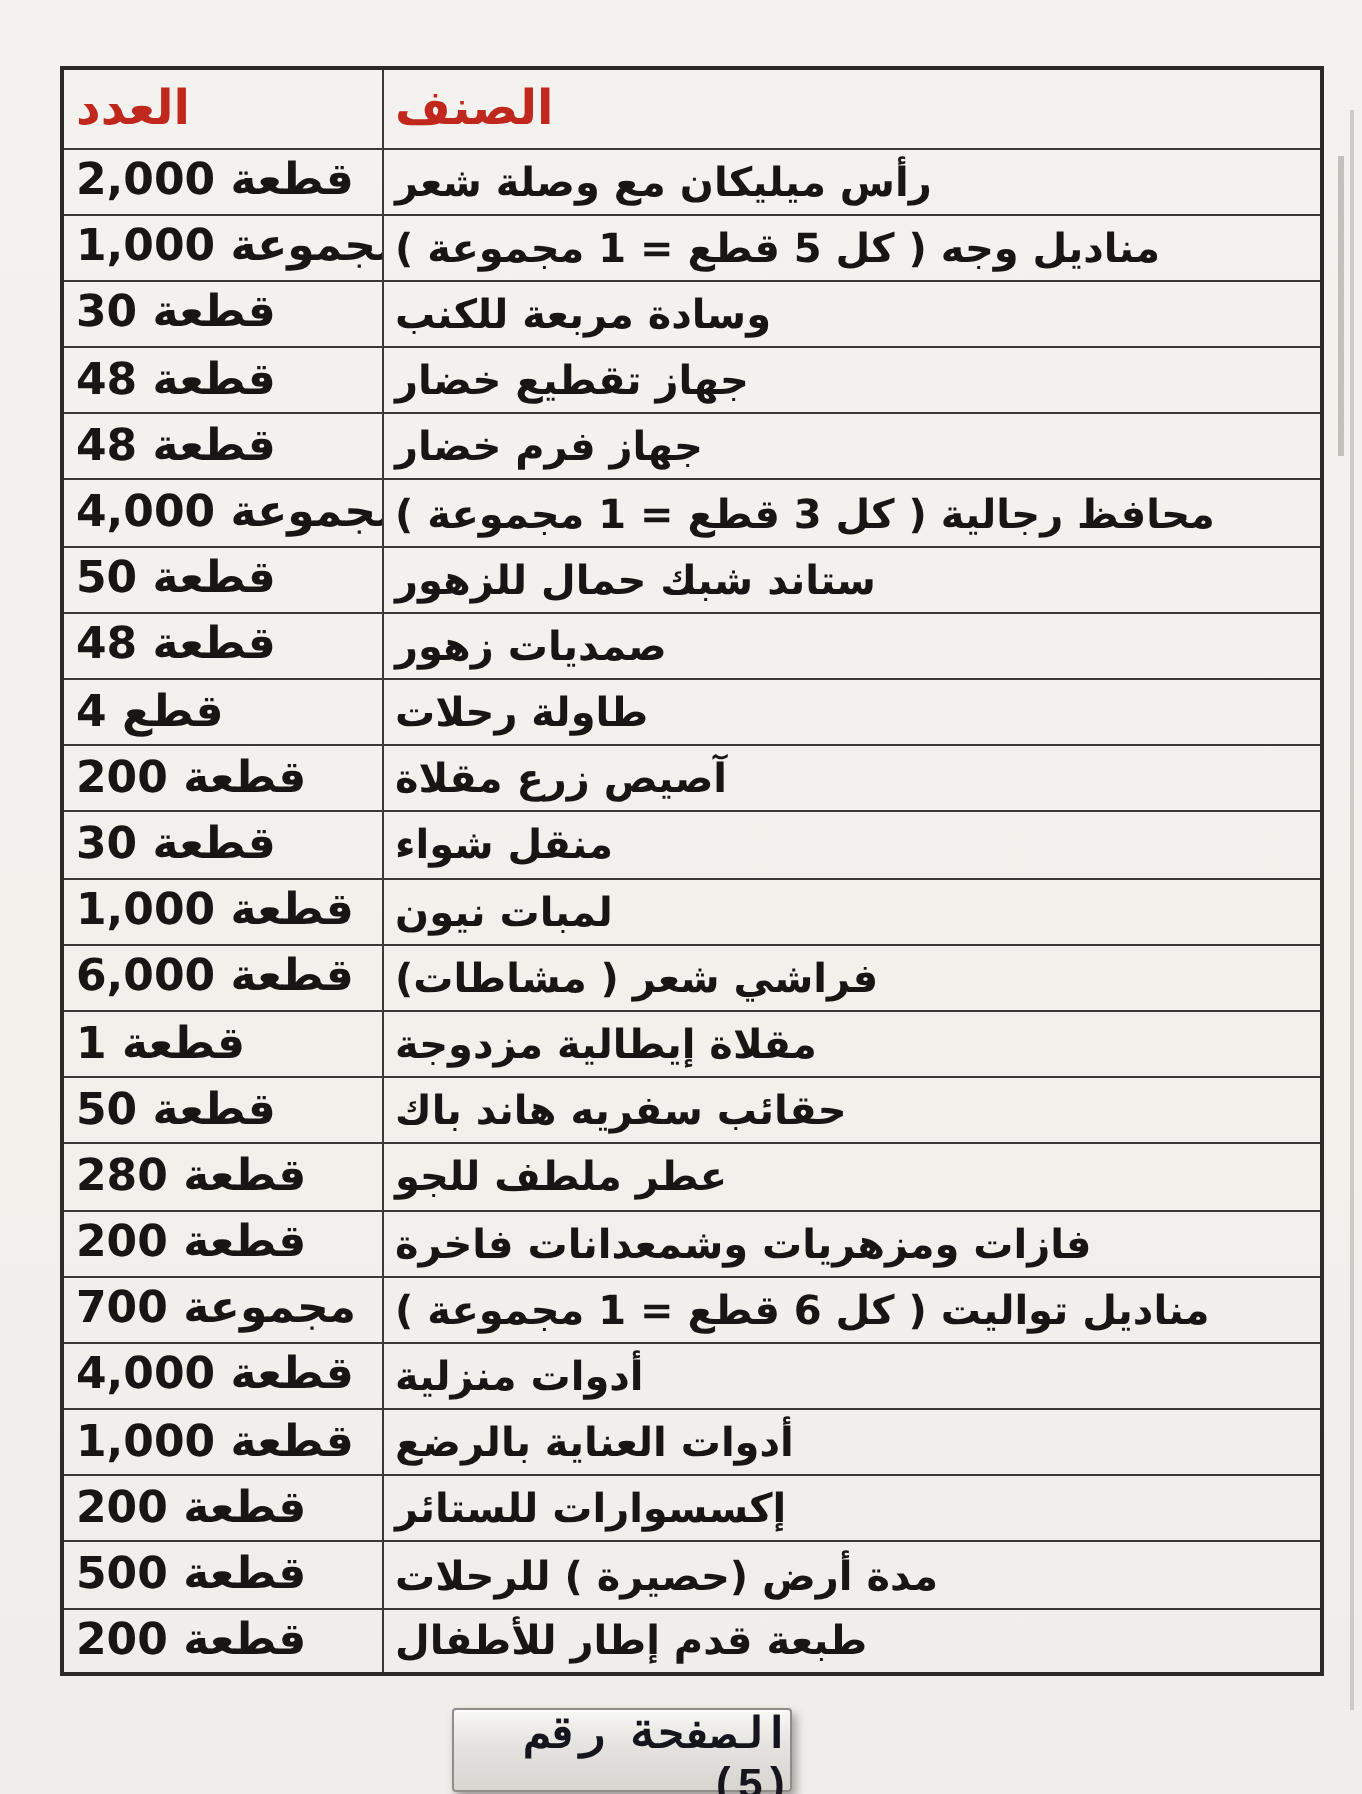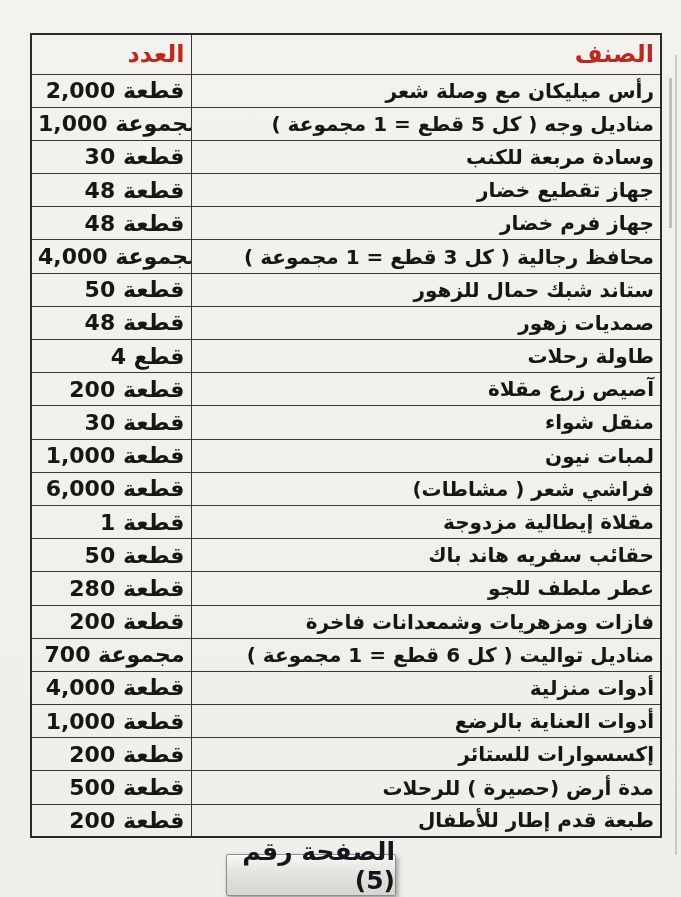--- a/index.html
+++ b/index.html
@@ -46,21 +46,21 @@
     border-collapse: collapse;
     table-layout: fixed;
     border: 2.5px solid #2b2a27;
     background: transparent;
   }
   table.inv th,
   table.inv td {
     border: 1.5px solid #3a3936;
     padding: 0 6px;
     vertical-align: middle;
-    text-align: right;
+    text-align: left;
     white-space: nowrap;
     overflow: hidden;
   }
   table.inv thead tr {
     height: 40px;
   }
   table.inv tbody tr {
     height: 33.2px;
   }
   th.col-item, th.col-qty {
@@ -80,30 +80,31 @@
     color: #171614;
     direction: ltr; 
   }
   .page-btn {
     position: absolute;
     top: 854px;
     left: 226px;
     width: 168px;
     height: 40px;
     display: flex;
-    align-items: flex-end;
+    align-items: flex-start;
     justify-content: center;
     direction: rtl;
     background: linear-gradient(180deg, #f7f7f5 0%, #e4e3df 45%, #d6d5d0 100%);
     border: 1px solid #8f8d87;
     border-radius: 2px;
     box-shadow: 2px 3px 5px rgba(60, 58, 54, 0.45), inset 0 1px 0 #ffffff;
-    font-size: 25px;
+    font-size: 22px;
     font-weight: 700;
     color: #15151d;
+    font-family: Liberation Mono, monospace;
   }
 </style>
 </head>
 <body>
 
 <div class="page">
 
   <table class="inv" dir="rtl">
     <colgroup>
       <col style="width: 470px">

